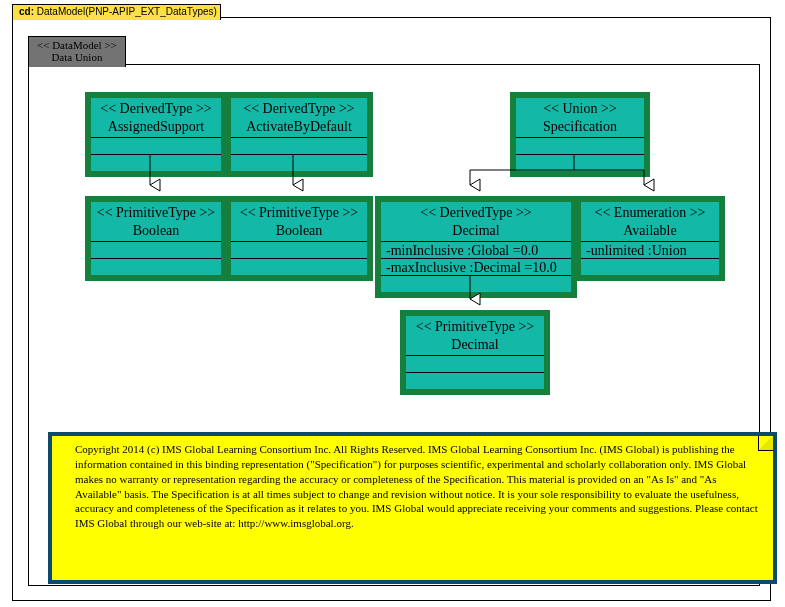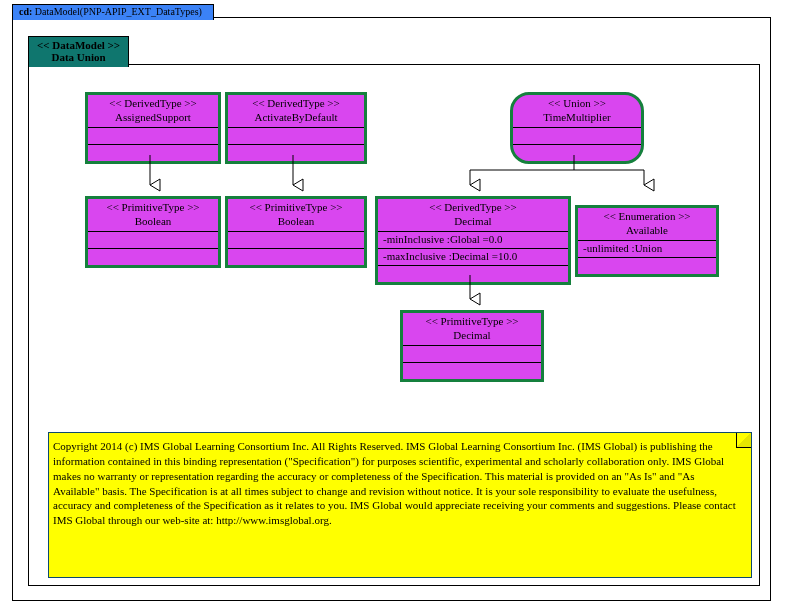--- a/index.html
+++ b/index.html
@@ -15,63 +15,62 @@
     width: 785px;
     height: 607px;
     background: #ffffff;
   }
   .title-tab {
     position: absolute;
     top: 4px;
     left: 12px;
     border: 1px solid #000;
     border-bottom: none;
-    background: #3b82f6;
-    padding: 1px 11px 3px 6px;
-    font-family: Liberation Serif, serif;
+    background: #fde047;
+    padding: 1px 3px 3px 6px;
+    font-family: Liberation Sans, sans-serif;
     font-size: 10px;
     z-index: 3;
   }
   .title-tab b { font-weight: bold; }
   .outer-frame {
     position: absolute;
     top: 17px;
     left: 12px;
     width: 757px;
     height: 582px;
     border: 1px solid #000;
     background: #fff;
   }
   .pkg-tab {
     position: absolute;
     top: 36px;
     left: 28px;
     border: 1px solid #000;
     border-bottom: none;
-    background: #0f766e;
+    background: #737373;
     padding: 2px 8px 4px 8px;
     z-index: 3;
     font-size: 11px;
     text-align: center;
-    font-weight: bold;
   }
   .pkg-frame {
     position: absolute;
     top: 64px;
     left: 28px;
     width: 730px;
     height: 520px;
     border: 1px solid #000;
     background: #fff;
   }
   .cls {
     position: absolute;
-    border: 3px solid #15803d;
-    background: #d946ef;
-    font-size: 11px;
+    border: 6px solid #15803d;
+    background: #14b8a6;
+    font-size: 14px;
   }
   .cls .hdr {
     border-bottom: 1px solid #000;
     text-align: center;
     padding: 2px 4px;
     line-height: 1.25;
   }
   .cls .hdr .st { font-style: normal; }
   .cls .hdr .nm { font-weight: normal; }
   .cls .row {
@@ -83,24 +82,24 @@
   .cls .row.last { border-bottom: none; }
   svg.edges {
     position: absolute;
     top: 0; left: 0;
     width: 785px; height: 607px;
     pointer-events: none;
   }
   .note {
     position: absolute;
     background: #ffff00;
-    border: 1px solid #0c4a6e;
+    border: 4px solid #0c4a6e;
     font-size: 11px;
     line-height: 1.35;
-    padding: 6px 8px 6px 4px;
+    padding: 6px 8px 6px 23px;
   }
   .note-corner {
     position: absolute;
     top: 0; right: 0;
     width: 14px; height: 14px;
     background: linear-gradient(135deg, #ffff00 0 50%, #e6e600 50% 100%);
     border-left: 1px solid #000;
     border-bottom: 1px solid #000;
   }
 </style>
@@ -133,24 +132,24 @@
 
   <div class="cls" style="left:225px; top:92px; width:136px;">
     <div class="hdr">
       <div class="st">&lt;&lt;  DerivedType  &gt;&gt;</div>
       <div class="nm">ActivateByDefault</div>
     </div>
     <div class="row"></div>
     <div class="row last"></div>
   </div>
 
-  <div class="cls" style="left:510px; top:92px; width:128px;border-radius:19px;">
+  <div class="cls" style="left:510px; top:92px; width:128px;">
     <div class="hdr">
       <div class="st">&lt;&lt;  Union  &gt;&gt;</div>
-      <div class="nm">TimeMultiplier</div>
+      <div class="nm">Specification</div>
     </div>
     <div class="row"></div>
     <div class="row last"></div>
   </div>
 
   <div class="cls" style="left:85px; top:196px; width:130px;">
     <div class="hdr">
       <div class="st">&lt;&lt;  PrimitiveType  &gt;&gt;</div>
       <div class="nm">Boolean</div>
     </div>
@@ -170,21 +169,21 @@
   <div class="cls" style="left:375px; top:196px; width:190px;">
     <div class="hdr">
       <div class="st">&lt;&lt;  DerivedType  &gt;&gt;</div>
       <div class="nm">Decimal</div>
     </div>
     <div class="row">-minInclusive  :Global =0.0</div>
     <div class="row">-maxInclusive  :Decimal =10.0</div>
     <div class="row last"></div>
   </div>
 
-  <div class="cls" style="left:575px; top:196px; width:138px;margin-top:9px;">
+  <div class="cls" style="left:575px; top:196px; width:138px;">
     <div class="hdr">
       <div class="st">&lt;&lt;  Enumeration  &gt;&gt;</div>
       <div class="nm">Available</div>
     </div>
     <div class="row">-unlimited  :Union</div>
     <div class="row last"></div>
   </div>
 
   <div class="cls" style="left:400px; top:310px; width:138px;">
     <div class="hdr">

